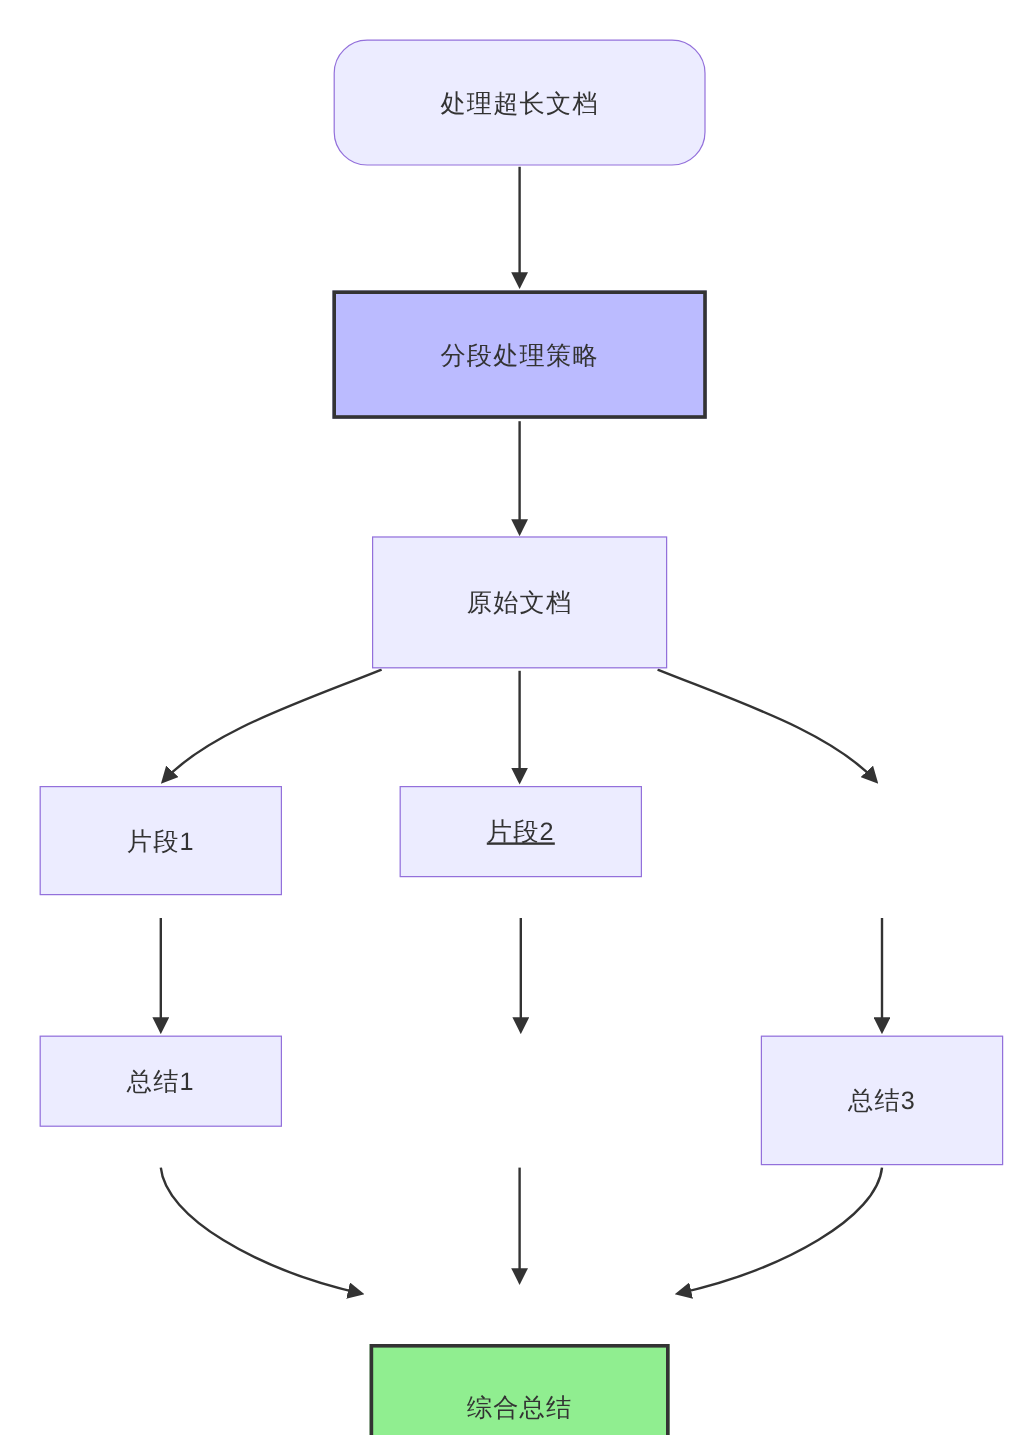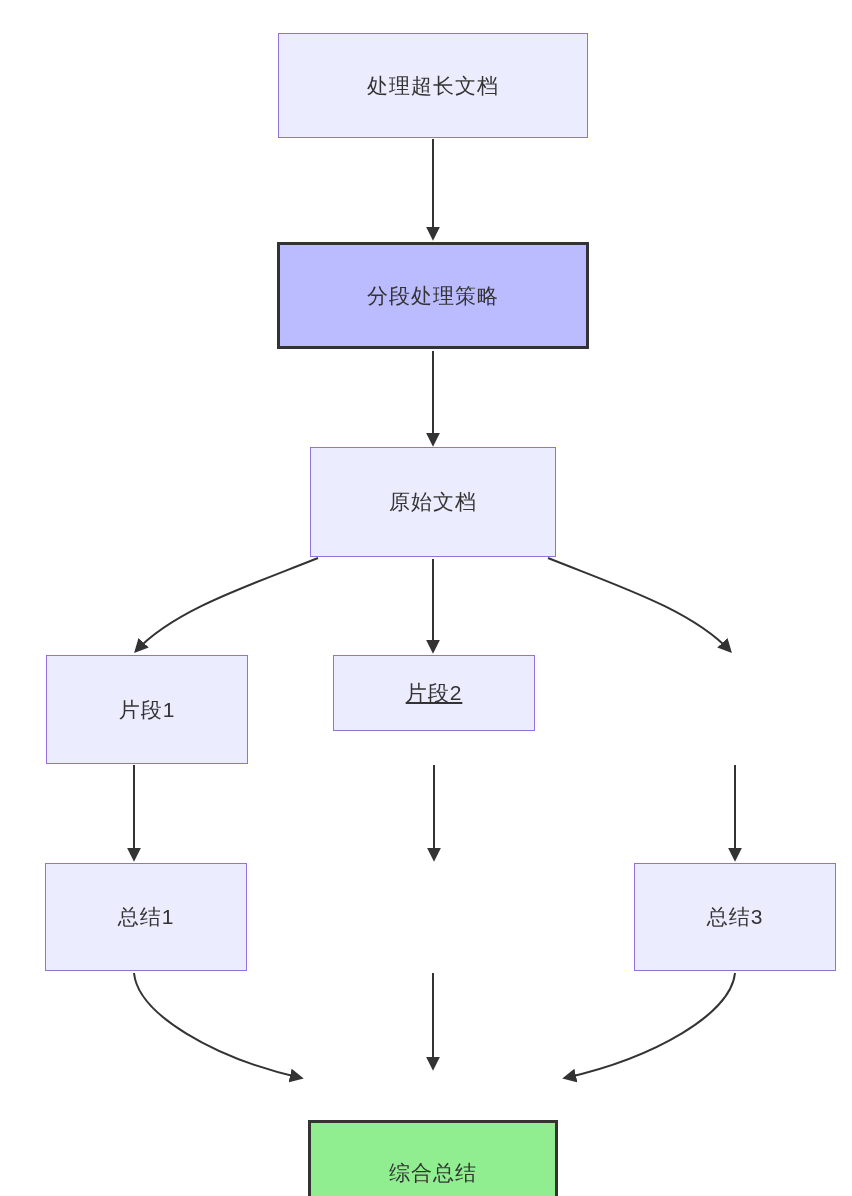--- a/index.html
+++ b/index.html
@@ -25,27 +25,27 @@
   .node.highlight{
     background:#BBBBFF;
     border:3.5px solid #333333;
   }
   .node.final{
     background:#90EE90;
     border:3.5px solid #333333;
     margin-top:48px;
   }
   
-  .n-root    {left:278px;top:33px;  width:310px;height:105px;}
+  .n-root    {left:278px;top:33px;  width:310px;height:105px;border-radius:28px;}
   .n-strategy{left:277px;top:242px; width:312px;height:107px;}
   .n-source  {left:310px;top:447px; width:246px;height:110px;}
-  .n-chunk1  {left:46px; top:655px; width:202px;height:109px;}
+  .n-chunk1  {left:33px; top:655px; width:202px;height:91px;}
   .n-chunk2  {left:333px;top:655px; width:202px;height:76px;text-decoration:underline;}
   .n-chunk3  {left:634px;top:655px; width:202px;height:108px;}
-  .n-sum1    {left:33px; top:863px; width:202px;height:108px;margin-left:12px;}
+  .n-sum1    {left:33px; top:863px; width:202px;height:76px;}
   .n-sum2    {left:333px;top:863px; width:202px;height:108px;}
   .n-sum3    {left:634px;top:863px; width:202px;height:108px;}
   .n-final   {left:308px;top:1072px;width:250px;height:106px;}
 </style>
 </head>
 <body>
 
 <div class="stage">
 
   <svg class="edges" width="852" height="1196" viewBox="0 0 852 1196">

